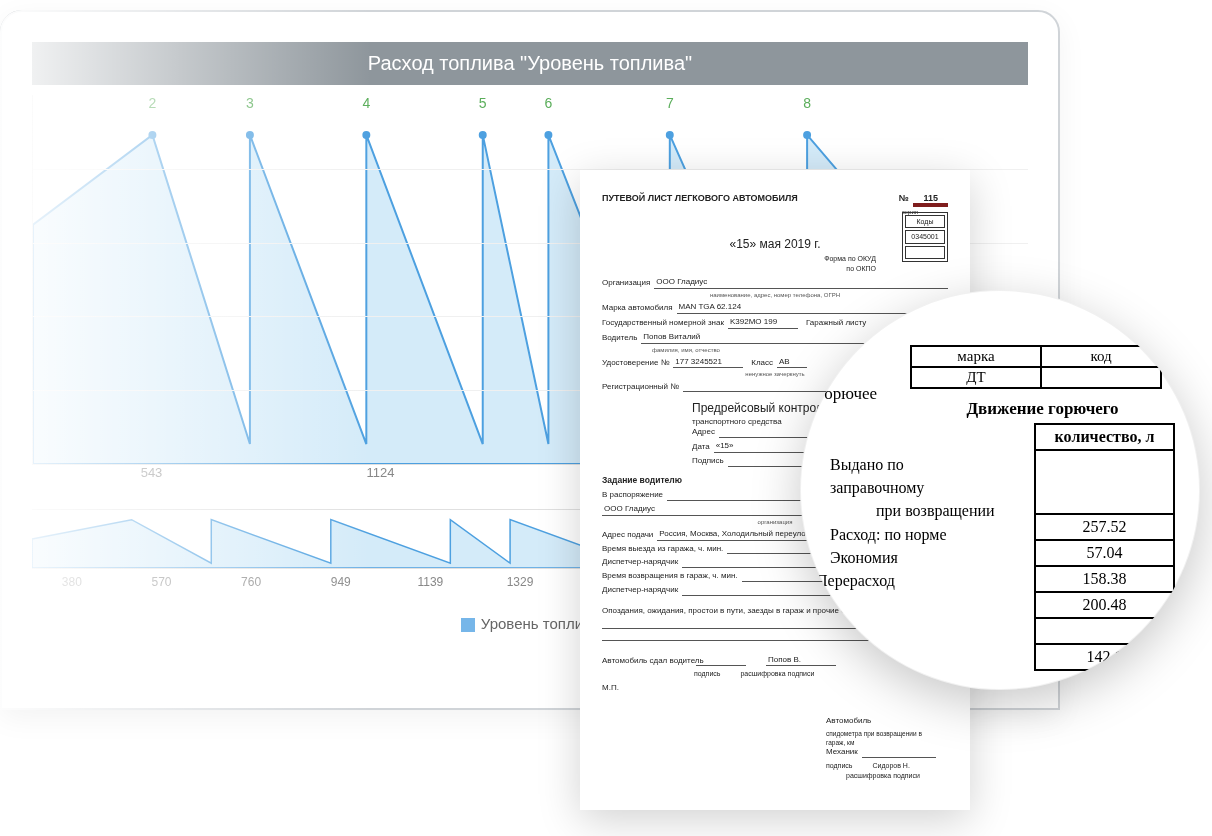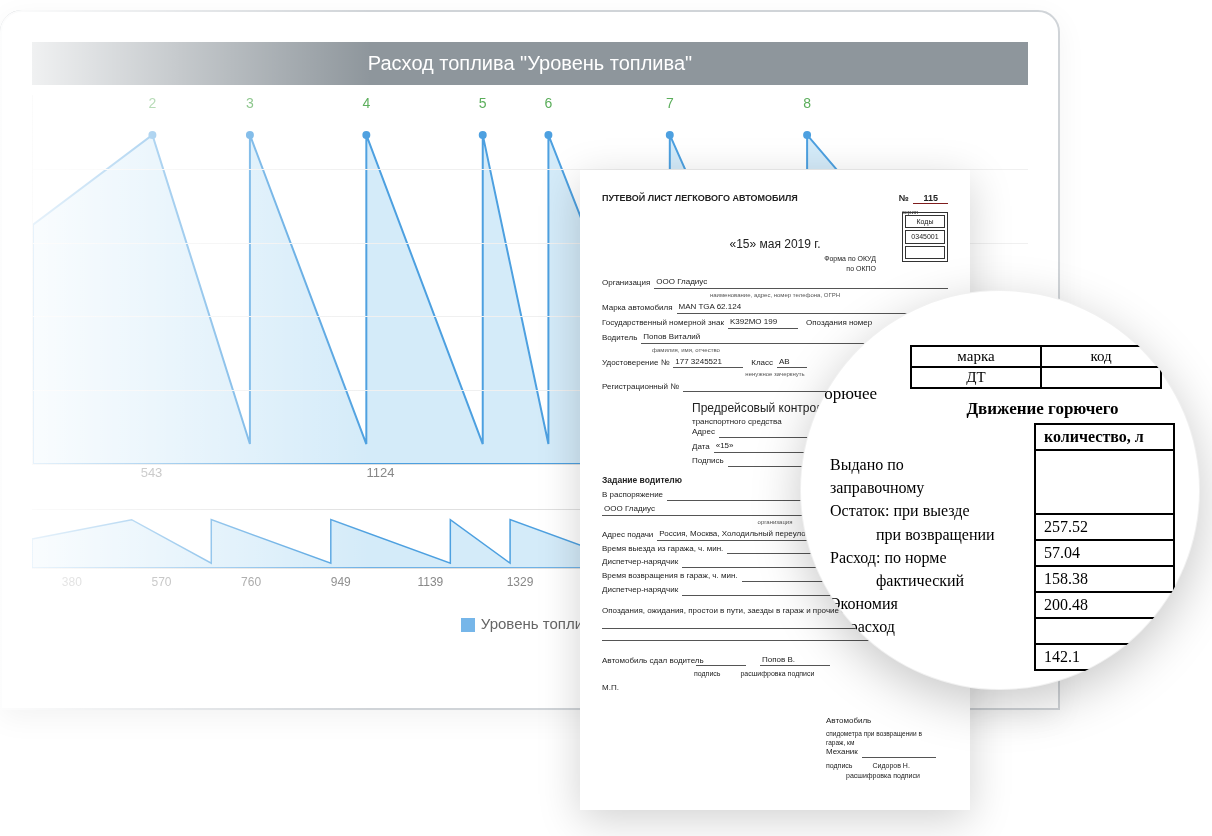--- a/index.html
+++ b/index.html
@@ -171,22 +171,22 @@
     padding-top: 30px;
   }
   .mag-labels .indent { padding-left: 46px; }
   .mag-values-tbl {
     border-collapse: collapse;
     font-size: 16px;
     margin-left: 4px;
   }
   .mag-values-tbl th, .mag-values-tbl td {
     border: 2px solid #000;
-    padding: 0 8px;
-    text-align: left;
+    padding: 0 2px;
+    text-align: center;
     height: 26px;
     width: 146px;
   }
   .mag-label-left {
     position: absolute;
     left: 16px;
     top: 94px;
     font-size: 17px;
   }
 </style>
@@ -251,21 +251,21 @@
   <div class="legend">
     <span class="legend-swatch"></span><span>Уровень топлива</span>
   </div>
 </div>
 
 <div class="doc">
   <div class="title-row">
     <span>ПУТЕВОЙ ЛИСТ ЛЕГКОВОГО АВТОМОБИЛЯ</span>
     <span>
       <span>№</span>&nbsp;
-      <span style="border-bottom:1px solid #7f1d1d;padding:0 10px">115</span>
+      <span style="border-bottom:4px solid #7f1d1d;padding:0 10px">115</span>
     </span>
   </div>
   <div style="text-align:right;font-size:6px;padding-right:30px">серия</div>
   <div class="date">«15» мая 2019 г.</div>
 
   <table class="codes-box">
     <tbody>
         <tr>
           <td>Коды</td>
         </tr>
@@ -285,21 +285,21 @@
       <span class="uline">ООО Гладиус</span>
     </div>
   <div class="sublabel">наименование, адрес, номер телефона, ОГРН</div>
   <div class="row">
       <span class="label">Марка автомобиля</span>
       <span class="uline">MAN TGA 62.124</span>
     </div>
   <div class="row">
     <span class="label">Государственный номерной знак</span>
       <span class="uline" style="max-width:70px">K392MO 199</span>
-    <span class="label" style="margin-left:8px">Опоздания номер</span>
+    <span class="label" style="margin-left:8px">Гаражный листу</span>
   </div>
   <div class="row">
     <span class="label">Водитель</span>
       <span class="uline">Попов Виталий</span>
     <span class="label" style="margin-left:8px">Табельный</span>
   </div>
   <div class="sublabel" style="padding-left:50px;text-align:left">фамилия, имя, отчество</div>
   <div class="row">
     <span class="label">Удостоверение №</span>
       <span class="uline" style="max-width:70px">177 3245521</span>
@@ -361,21 +361,21 @@
     </div>
 
   <div style="margin-top:10px;">Опоздания, ожидания, простои в пути, заезды в гараж и прочие отметки</div>
   <div class="uline" style="display:block;height:10px;margin:2px 0"></div>
   <div class="uline" style="display:block;height:10px;margin:2px 0"></div>
 
   <div style="margin-top:14px">
     <div class="row">
       <span class="label" style="width:90px">Автомобиль сдал водитель</span>
       <span class="uline" style="max-width:50px"></span>
-      <span class="uline" style="max-width:70px;margin-left:14px">Попов В.</span>
+      <span class="uline" style="max-width:70px;margin-left:20px">Попов В.</span>
     </div>
     <div class="sigline" style="padding-left:92px">
       <span>подпись</span>
         <span>расшифровка подписи</span>
     </div>
     <div style="margin-top:4px">М.П.</div>
   </div>
 
   <div style="position:absolute;right:34px;bottom:30px;width:110px">
     <div class="row">
@@ -412,24 +412,22 @@
     </tr>
   </tbody>
     </table>
 
   <div class="mag-fuel-title">Движение горючего</div>
 
   <div class="mag-col2">
     <div class="mag-labels">
       <div>Выдано по</div>
       <div>заправочному</div>
-      <div>Остаток: при выезде</div>
       <div class="indent">при возвращении</div>
       <div>Расход: по норме</div>
-      <div class="indent">фактический</div>
       <div>Экономия</div>
       <div style="margin-left:-14px">Перерасход</div>
     </div>
     <table class="mag-values-tbl">
       <tbody>
           <tr>
             <th>количество, л</th>
           </tr>
       <tr>
             <td style="height:64px">&nbsp;</td>

